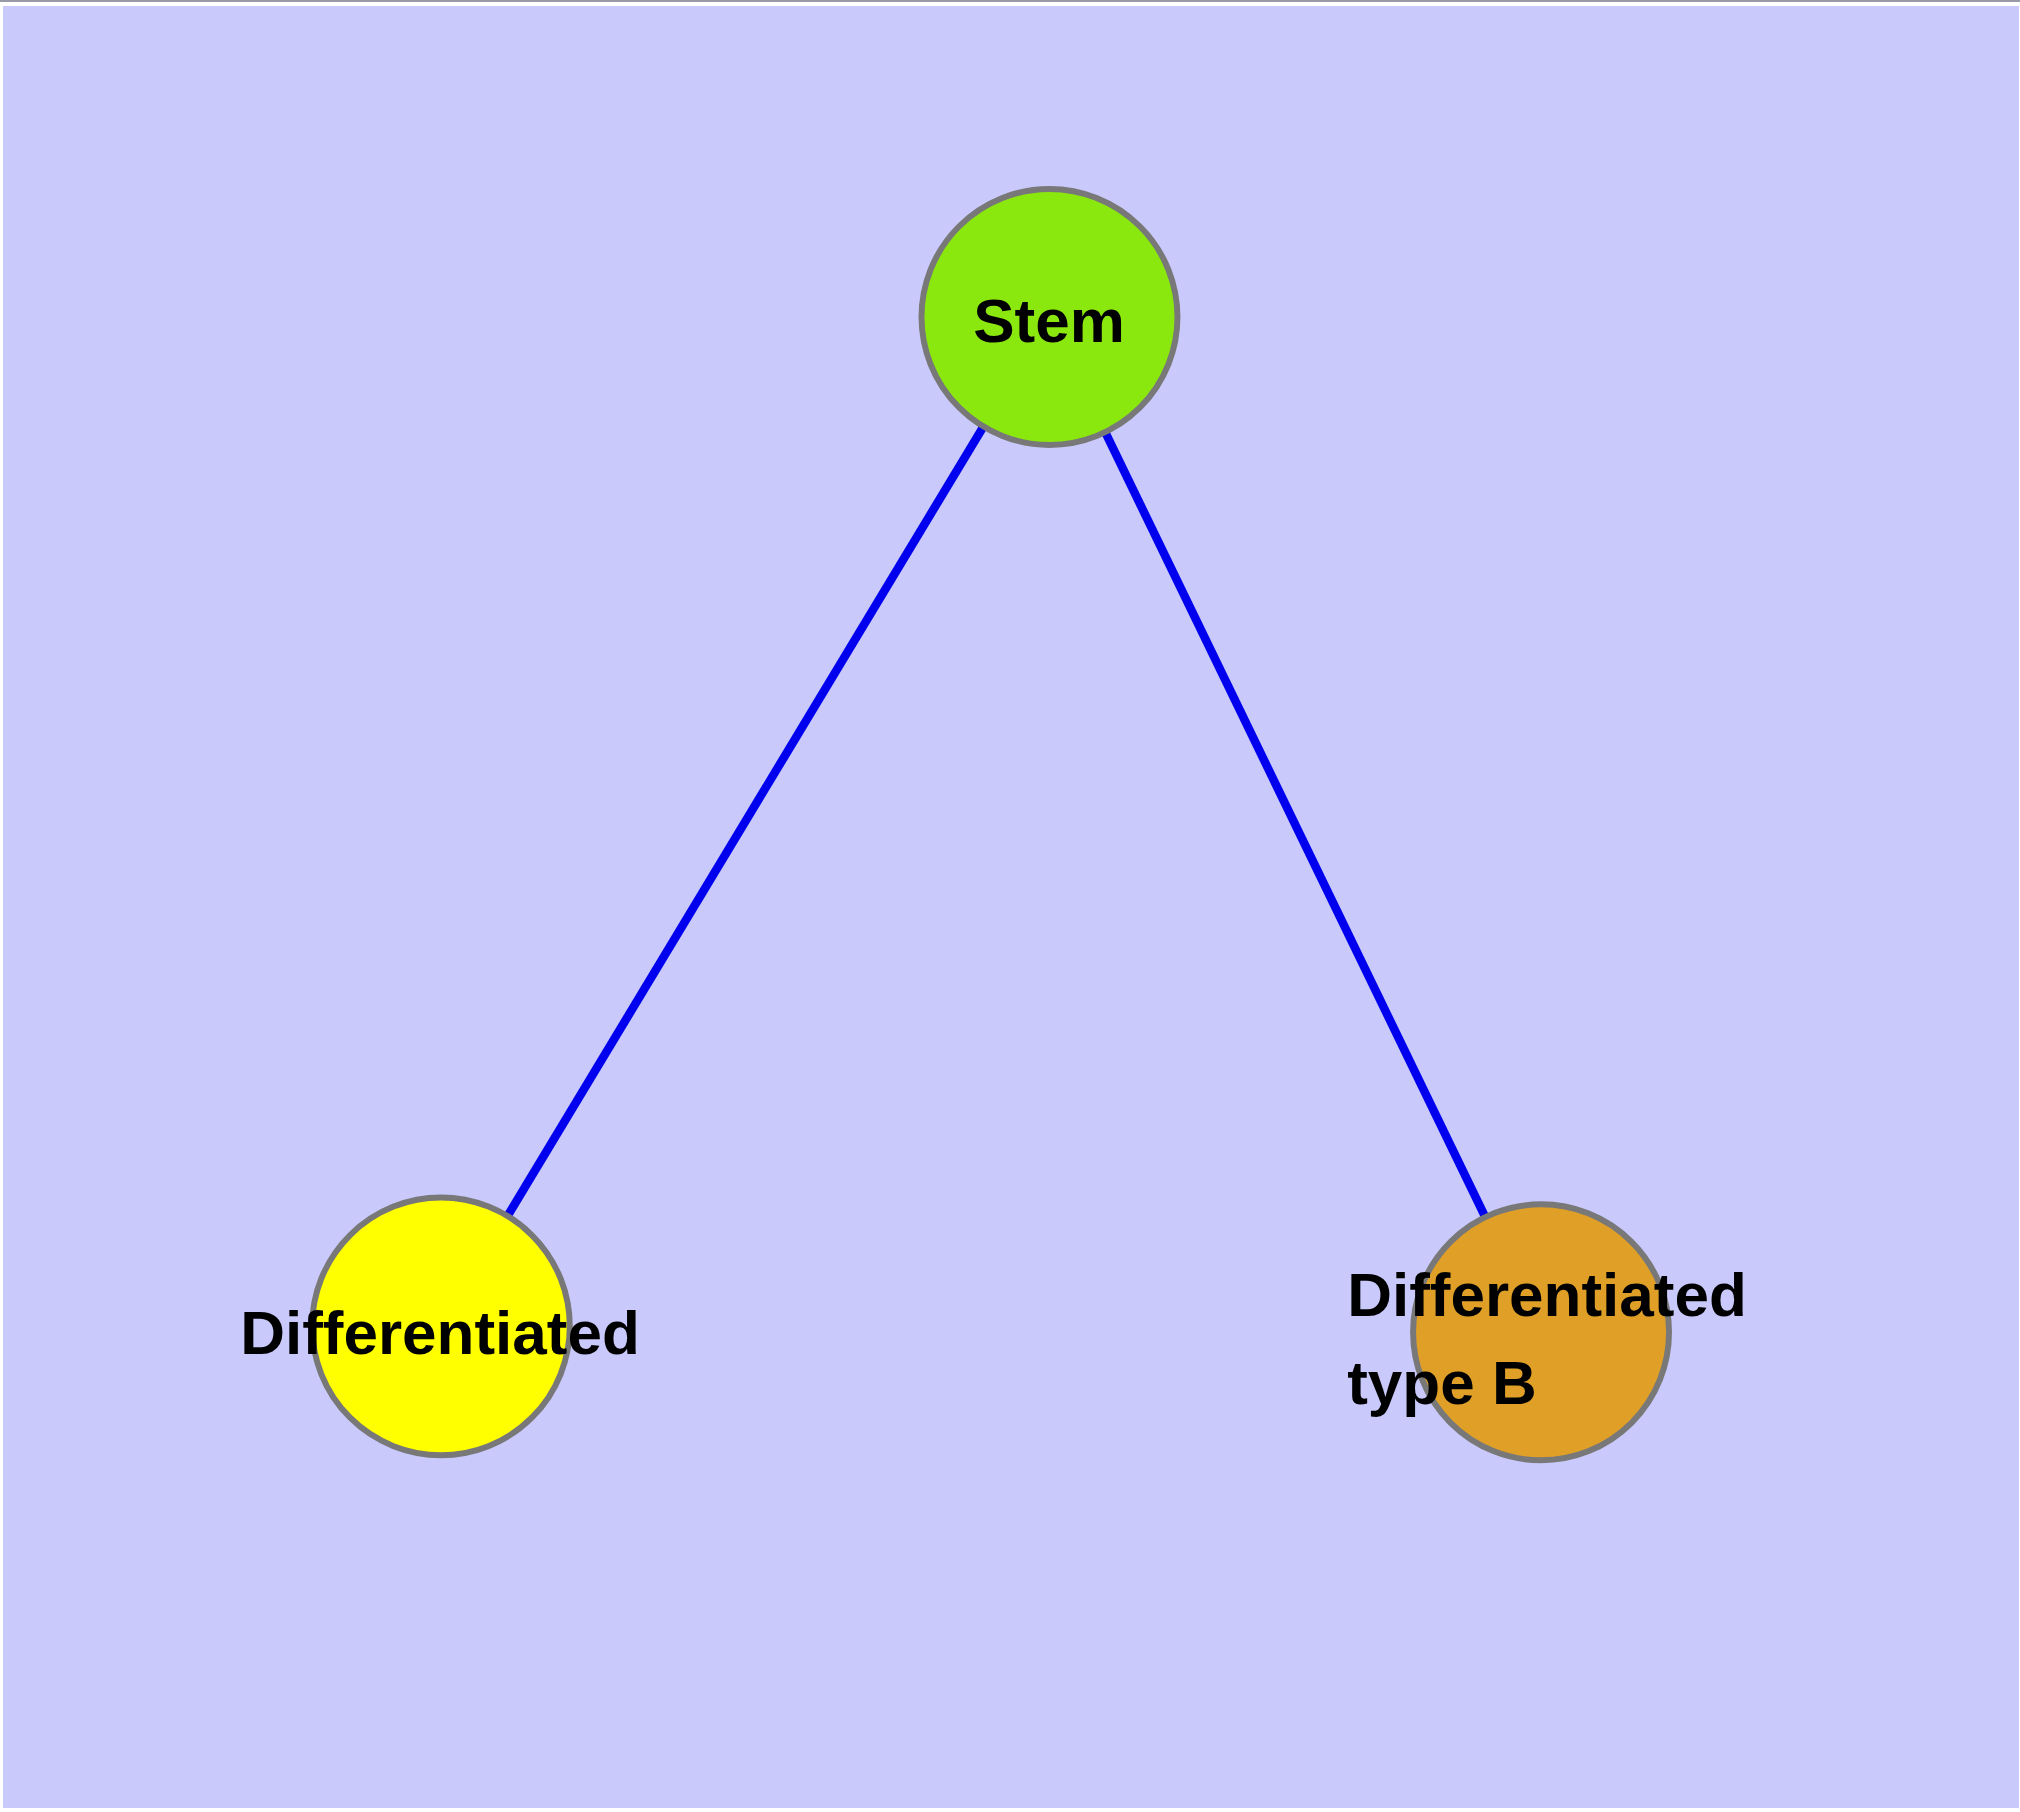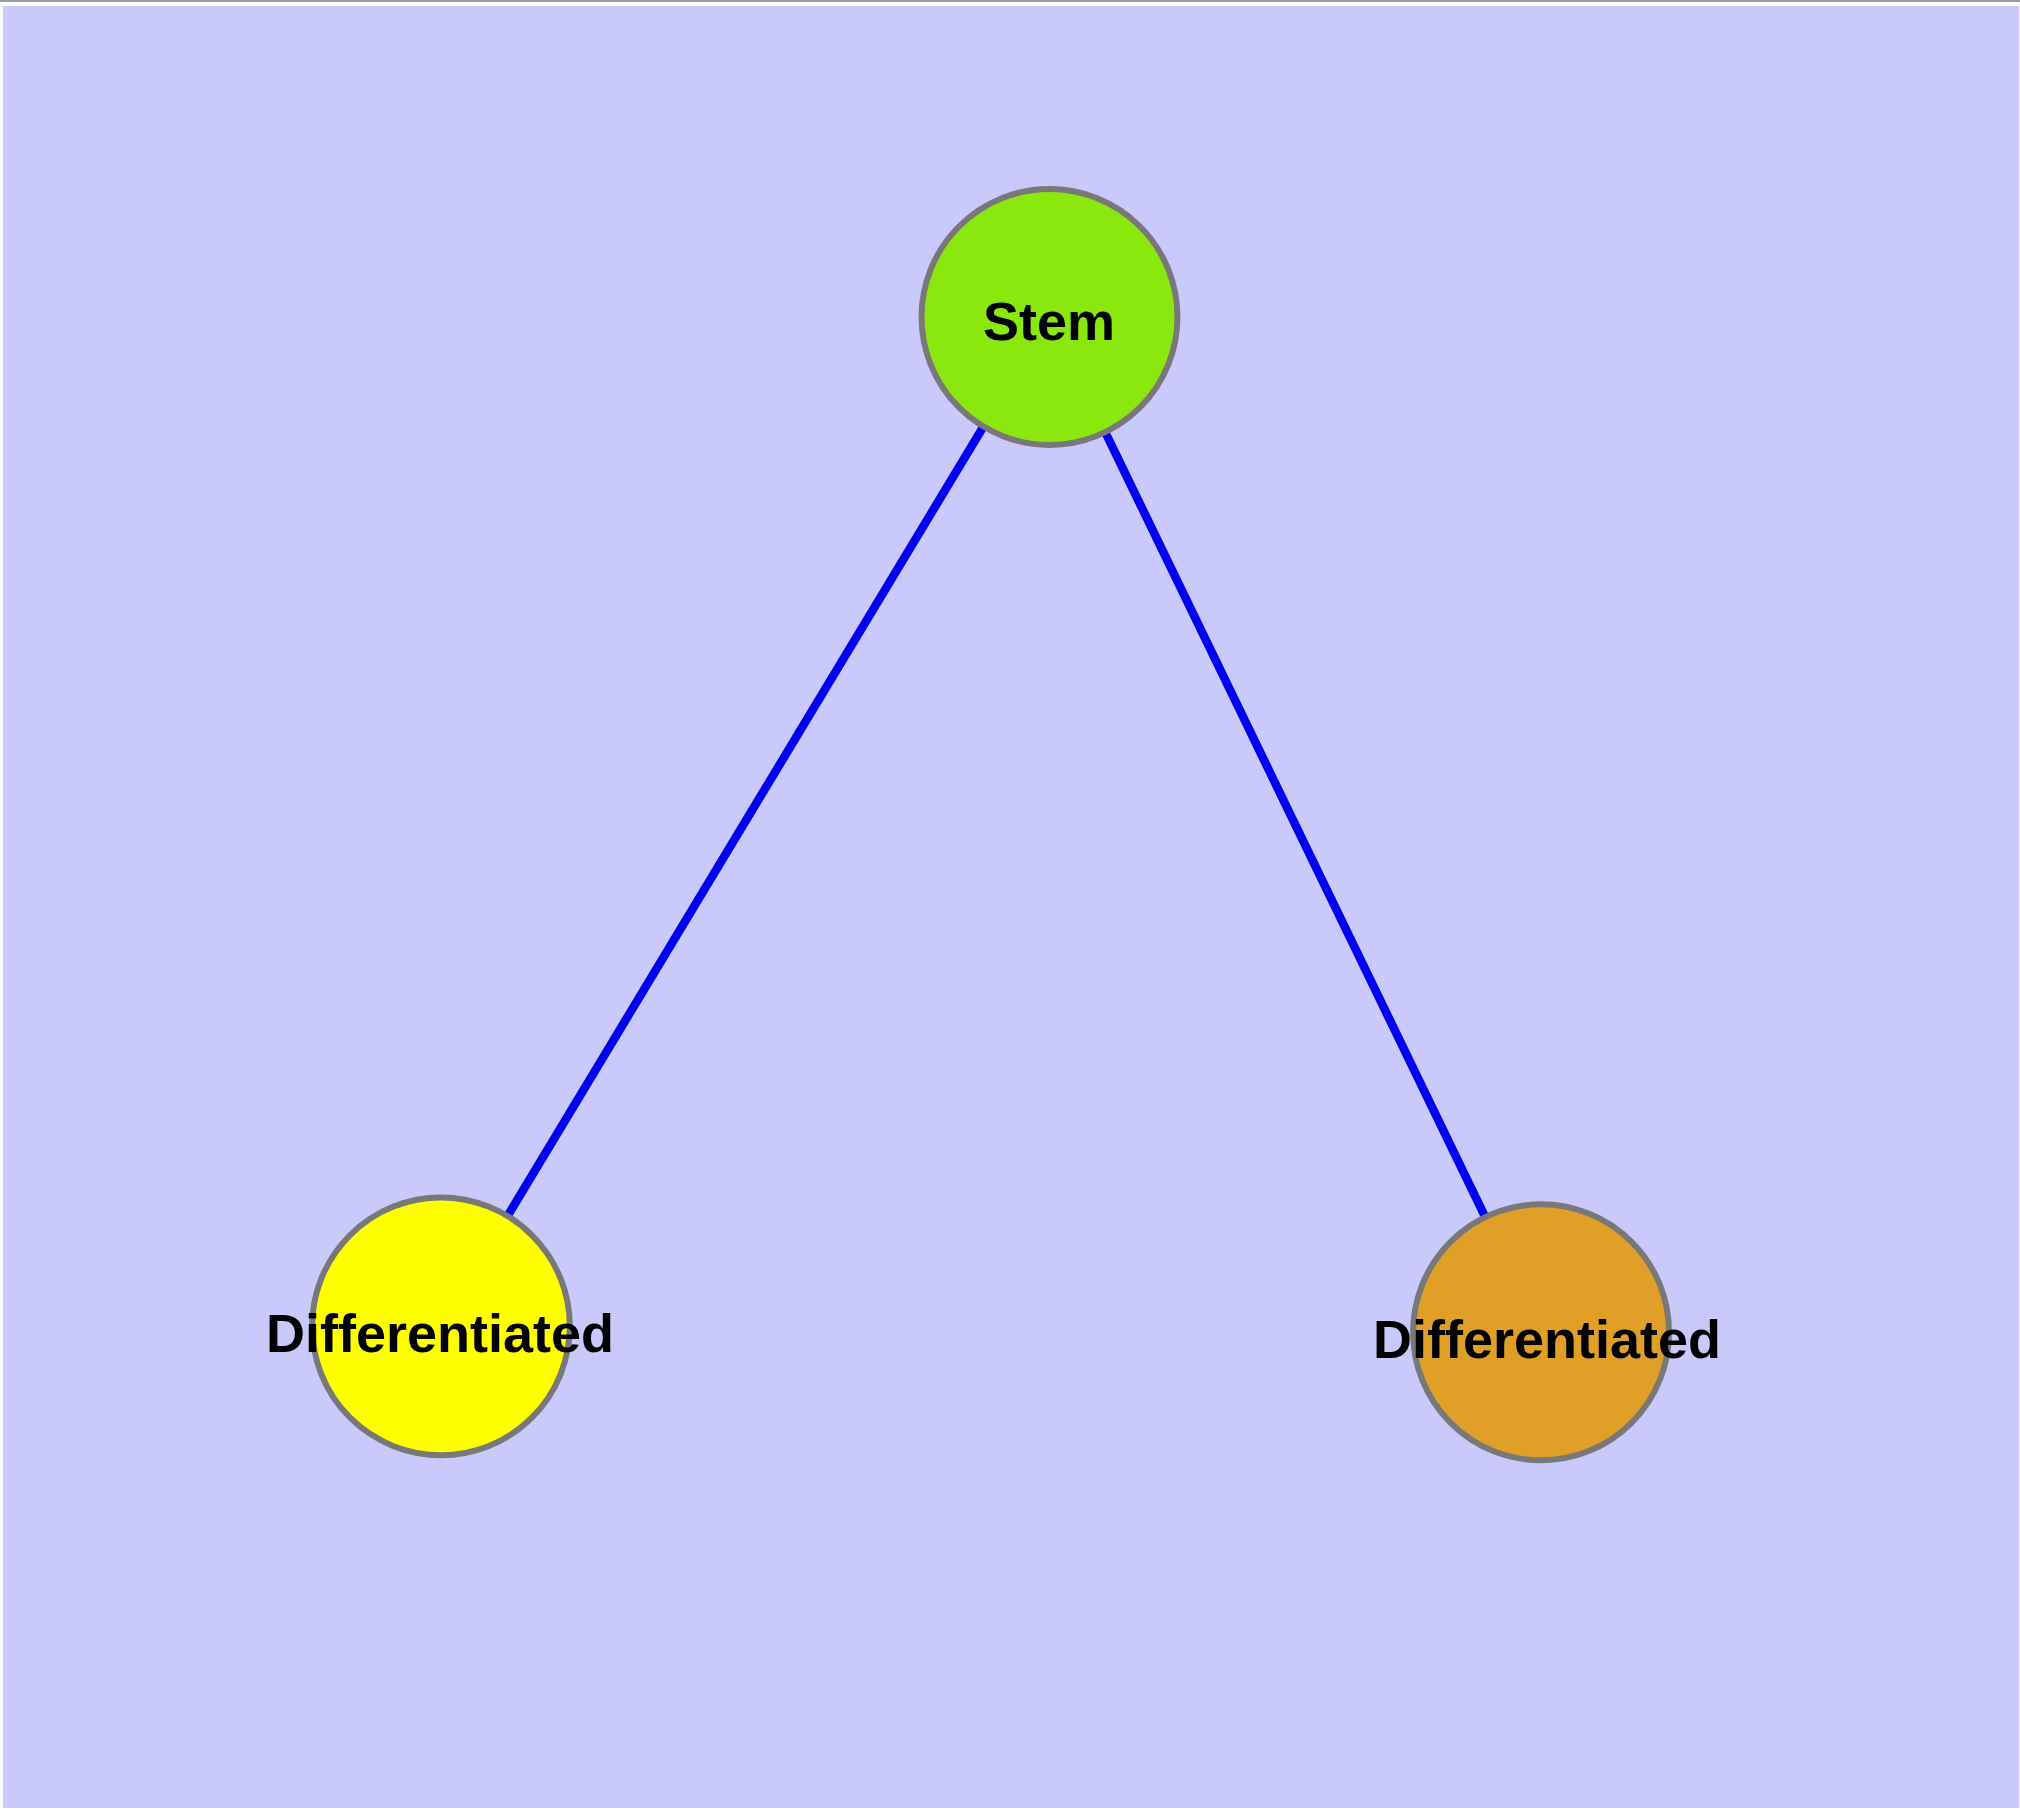--- a/index.html
+++ b/index.html
@@ -31,21 +31,21 @@
     width: 2021px;
     height: 1812px;
   }
   .graph line { stroke-width: 10; }
   .graph circle { stroke-width: 7; }
   .node-label {
     position: absolute;
     transform: translate(-50%, -50%);
     color: #000000;
     font-weight: bold;
-    font-size: 54px;
+    font-size: 62px;
     line-height: 88px;
     text-align: left;
     white-space: nowrap;
   }
   .node-label .line { white-space: nowrap; margin-left: 32px; }
   .label-stem  { left: 1049px; top: 321px;  }
   .label-typea { left: 424px;  top: 1333px; }
   .label-typeb { left: 1531px; top: 1339px; }
 </style>
 </head>
@@ -66,15 +66,16 @@
   </svg>
 
   <div class="node-label label-stem">Stem</div>
 
   <div class="node-label label-typea">
     <div class="line">Differentiated</div>
   </div>
 
   <div class="node-label label-typeb">
     <div class="line">Differentiated</div>
+    <div class="line">type B</div>
   </div>
 </div>
 
 
 </body></html>

